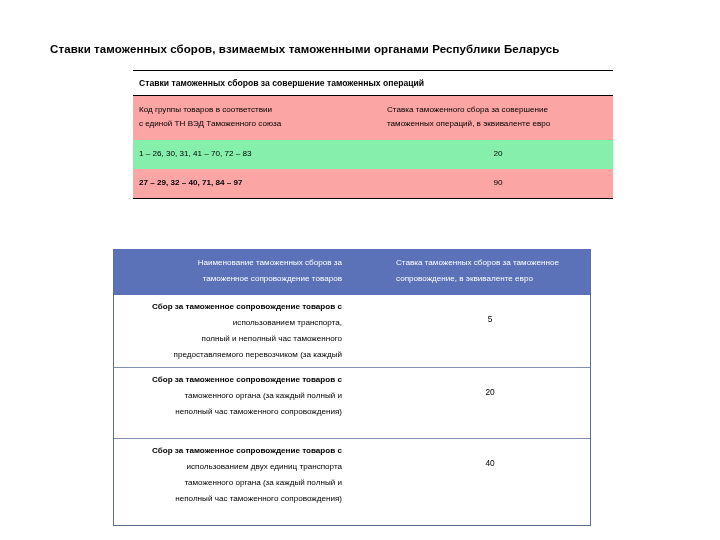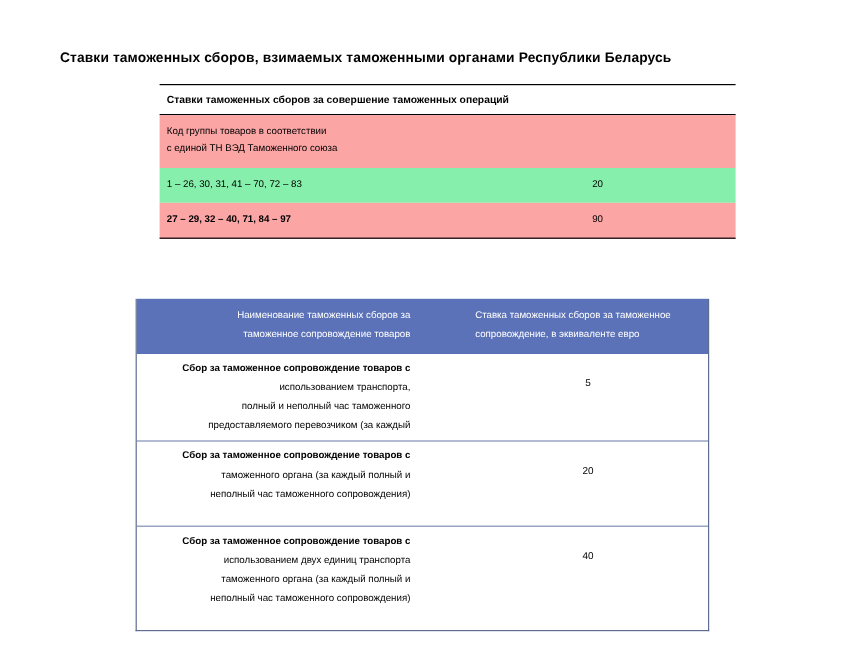--- a/index.html
+++ b/index.html
@@ -146,20 +146,24 @@
 
 <div class="table1">
 
   <div class="t1-caption">Ставки таможенных сборов за совершение таможенных операций</div>
 
   <div class="t1-row t1-head shaded">
     <div class="t1-cell-left">
       <span class="t1-line">Код группы товаров в соответствии</span><br>
       <span class="t1-line">с единой ТН ВЭД  Таможенного союза</span>
     </div>
+    <div class="t1-cell-right">
+      <span class="t1-line">Ставка таможенного сбора за совершение</span><br>
+      <span class="t1-line">таможенных операций, в эквиваленте евро</span>
+    </div>
   </div>
 
   <div class="t1-row t1-body-row plain">
     <div class="t1-cell-left">
       <span class="t1-code">1 – 26, 30, 31, 41 – 70, 72 – 83</span>
     </div>
     <div class="t1-cell-right t1-val">20</div>
   </div>
 
   <div class="t1-row t1-body-row shaded last">

